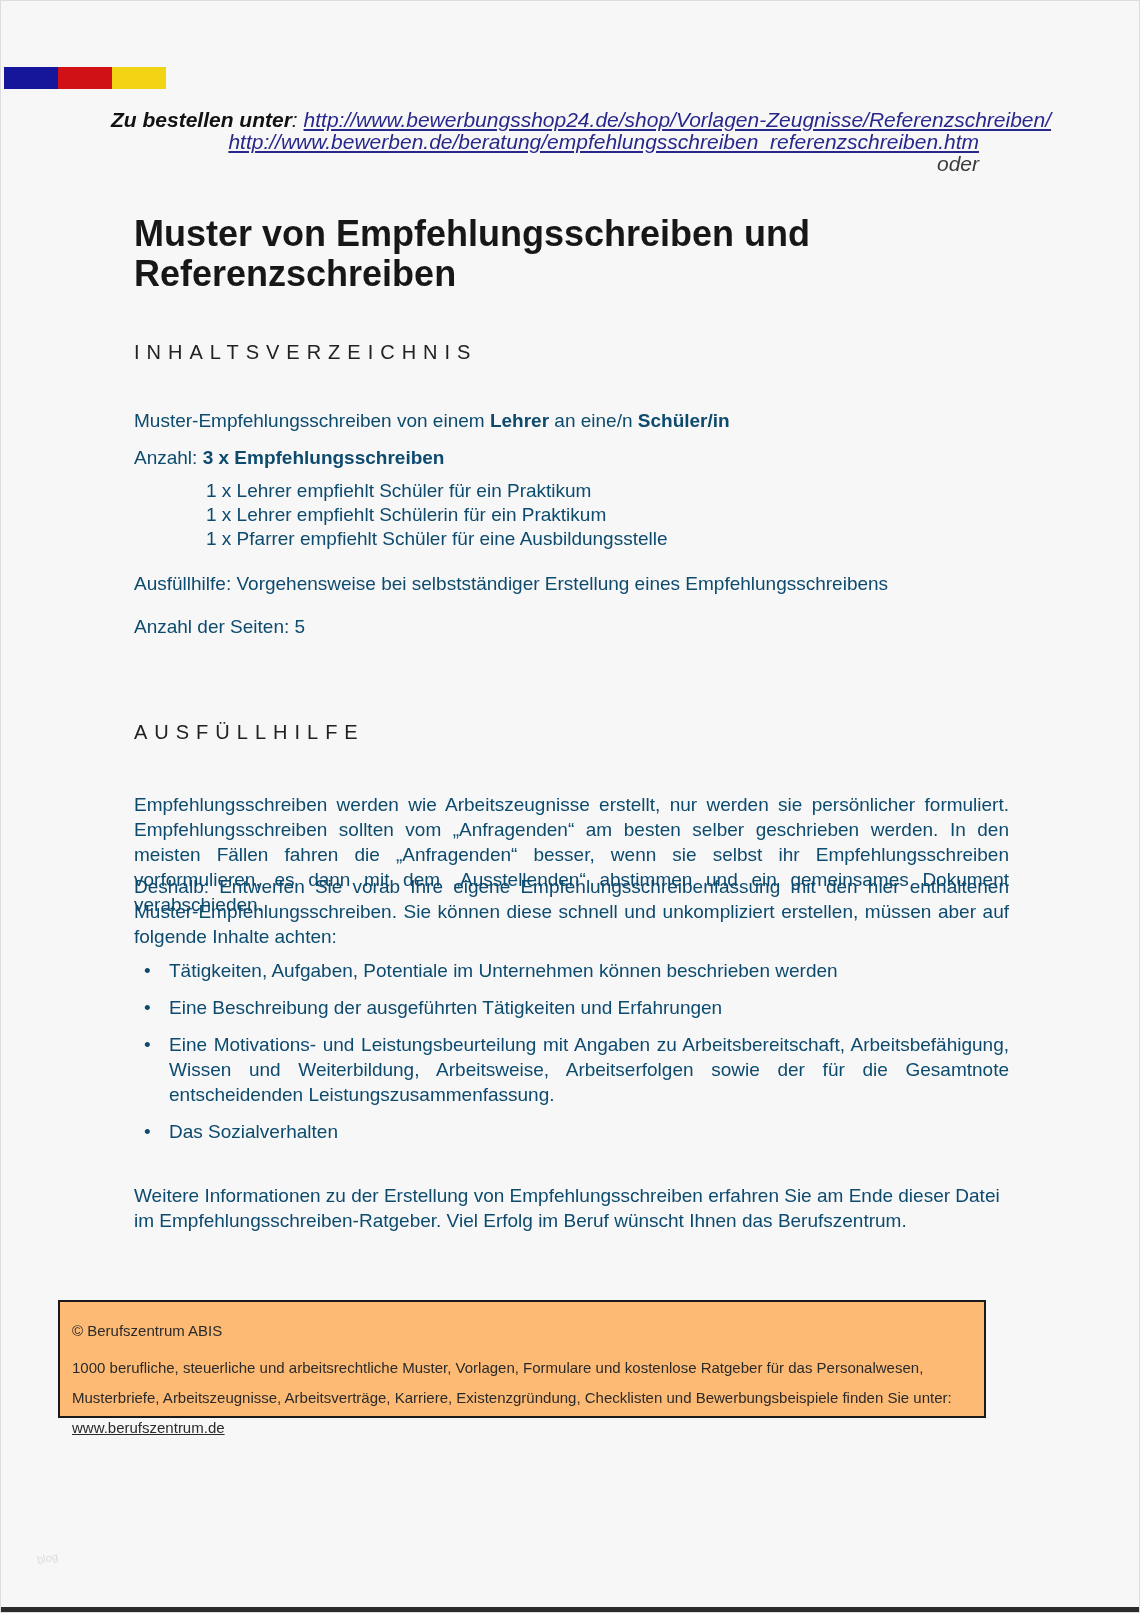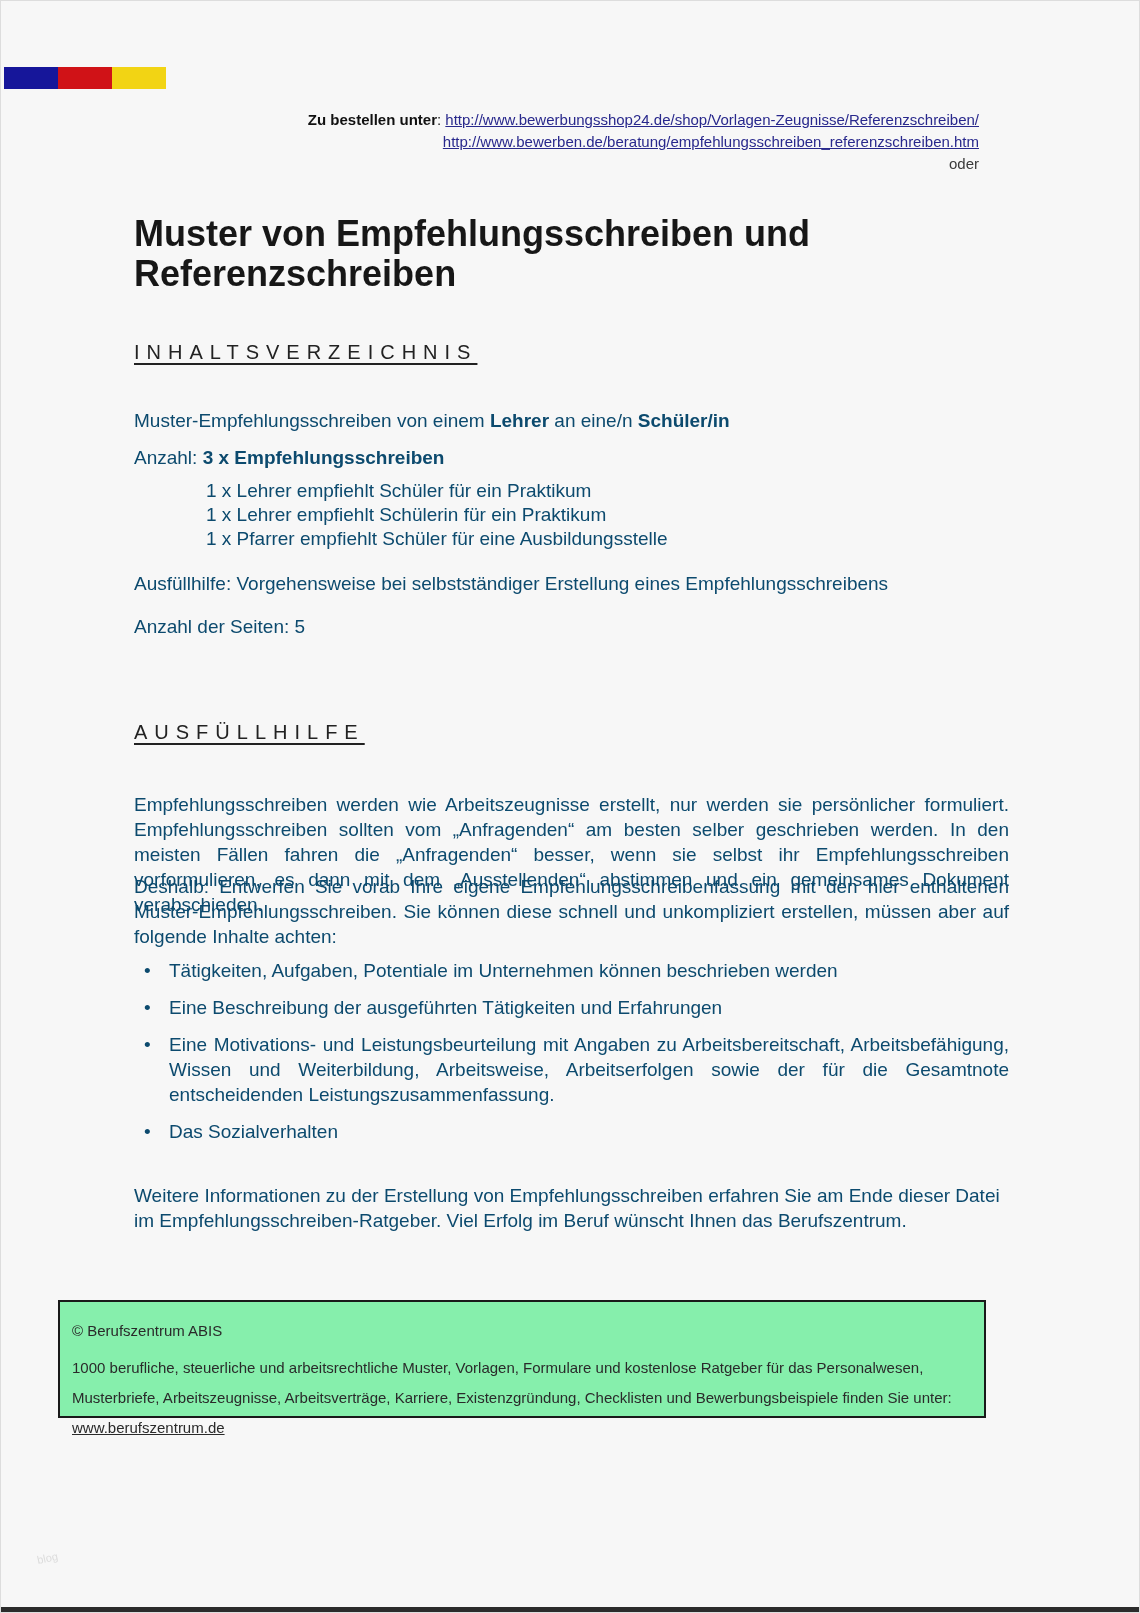--- a/index.html
+++ b/index.html
@@ -12,37 +12,37 @@
     font-family:"Liberation Sans", sans-serif;
     color:#1c1c1c;
     overflow:hidden;
   }
   
   .flag { position:absolute; top:66px; left:3px; display:flex; }
   .flag div { width:54px; height:22px; }
   
   .order {
     position:absolute; top:108px; left:110px; width:868px;
-    text-align:right; font-size:15px; line-height:22px;
+    text-align:right; font-size:21px; line-height:22px;font-style:italic;
   }
   .order .line { white-space:nowrap; }
   .order a { color:#28288c; text-decoration:underline; }
   .order .oder { color:#3a3a3a; }
   .order b { color:#111; }
   
   .title {
     position:absolute; top:213px; left:133px; width:790px;
     font-size:36px; line-height:40px; font-weight:bold; color:#171717;
     margin:0;
   }
   
   .section-h {
     position:absolute; left:133px;
     font-size:20px; letter-spacing:7px;
-    text-decoration:underline; text-underline-offset:4px;
+    text-underline-offset:4px;
     color:#222;
   }
   .toc-h { top:340px; }
   .help-h { top:674px;margin-top:46px; }
   .body-txt { font-size:19px; line-height:25px; color:#0c4a6e; }
   .intro  { position:absolute; top:407px; left:133px; width:880px; }
   .anzahl { position:absolute; top:444px; left:133px; width:880px; }
   .qty-list { position:absolute; top:478px; left:205px; line-height:24px; }
   .ausf-line { position:absolute; top:570px; left:133px; width:880px; }
   .seiten    { position:absolute; top:613px; left:133px; width:880px; }
@@ -50,21 +50,21 @@
   .para2 { position:absolute; top:873px; left:133px; width:875px; text-align:justify; }
   .bullets { position:absolute; top:957px; left:133px; width:875px; }
   .bullet-row { position:relative; padding-left:35px; margin-bottom:12px; }
   .bullet-row .mark { position:absolute; left:10px; top:0; }
   .bullet-row.justify .txt { display:block; text-align:justify; }
   .closing { position:absolute; top:1182px; left:133px; width:880px; }
   
   .footer-box {
     position:absolute; top:1299px; left:57px; width:928px; height:118px;
     border:2px solid #1a1a1a; box-sizing:border-box;
-    background:#86efac;
+    background:#fdba74;
   }
   .footer-box .copy { margin:20px 0 0 12px; font-size:15px; color:#2a2a2a; }
   .footer-box .ftext {
     margin:14px 12px 0 12px; font-size:15px; line-height:30px; color:#2a2a2a;
   }
   .footer-box a { color:#2a2a2a; text-decoration:underline; }
   
   .watermark {
     position:absolute; top:1551px; left:36px;
     font-size:11px; color:#dcdcdc; transform:rotate(-12deg);

